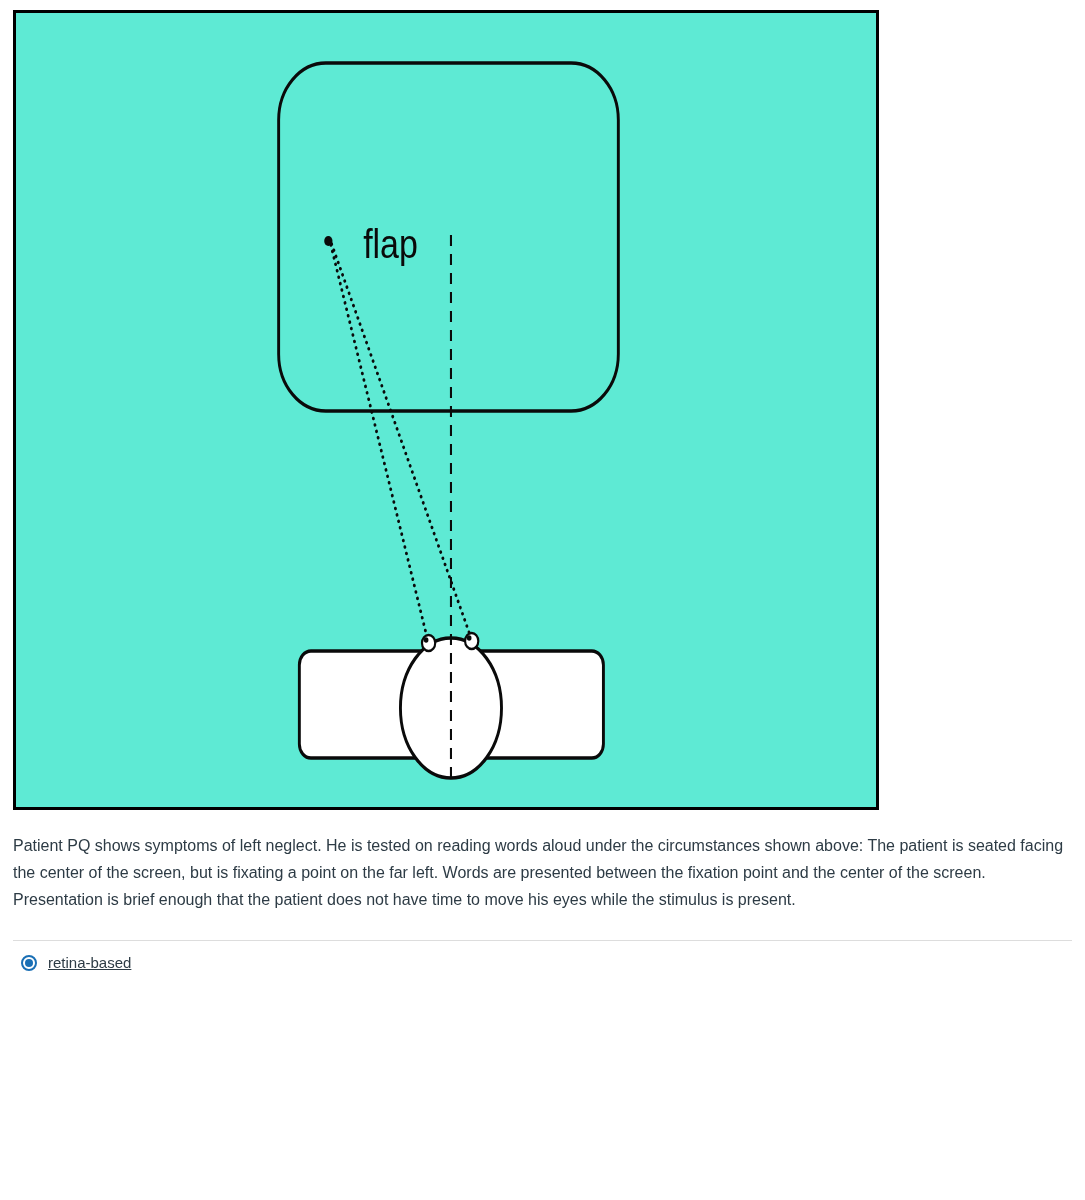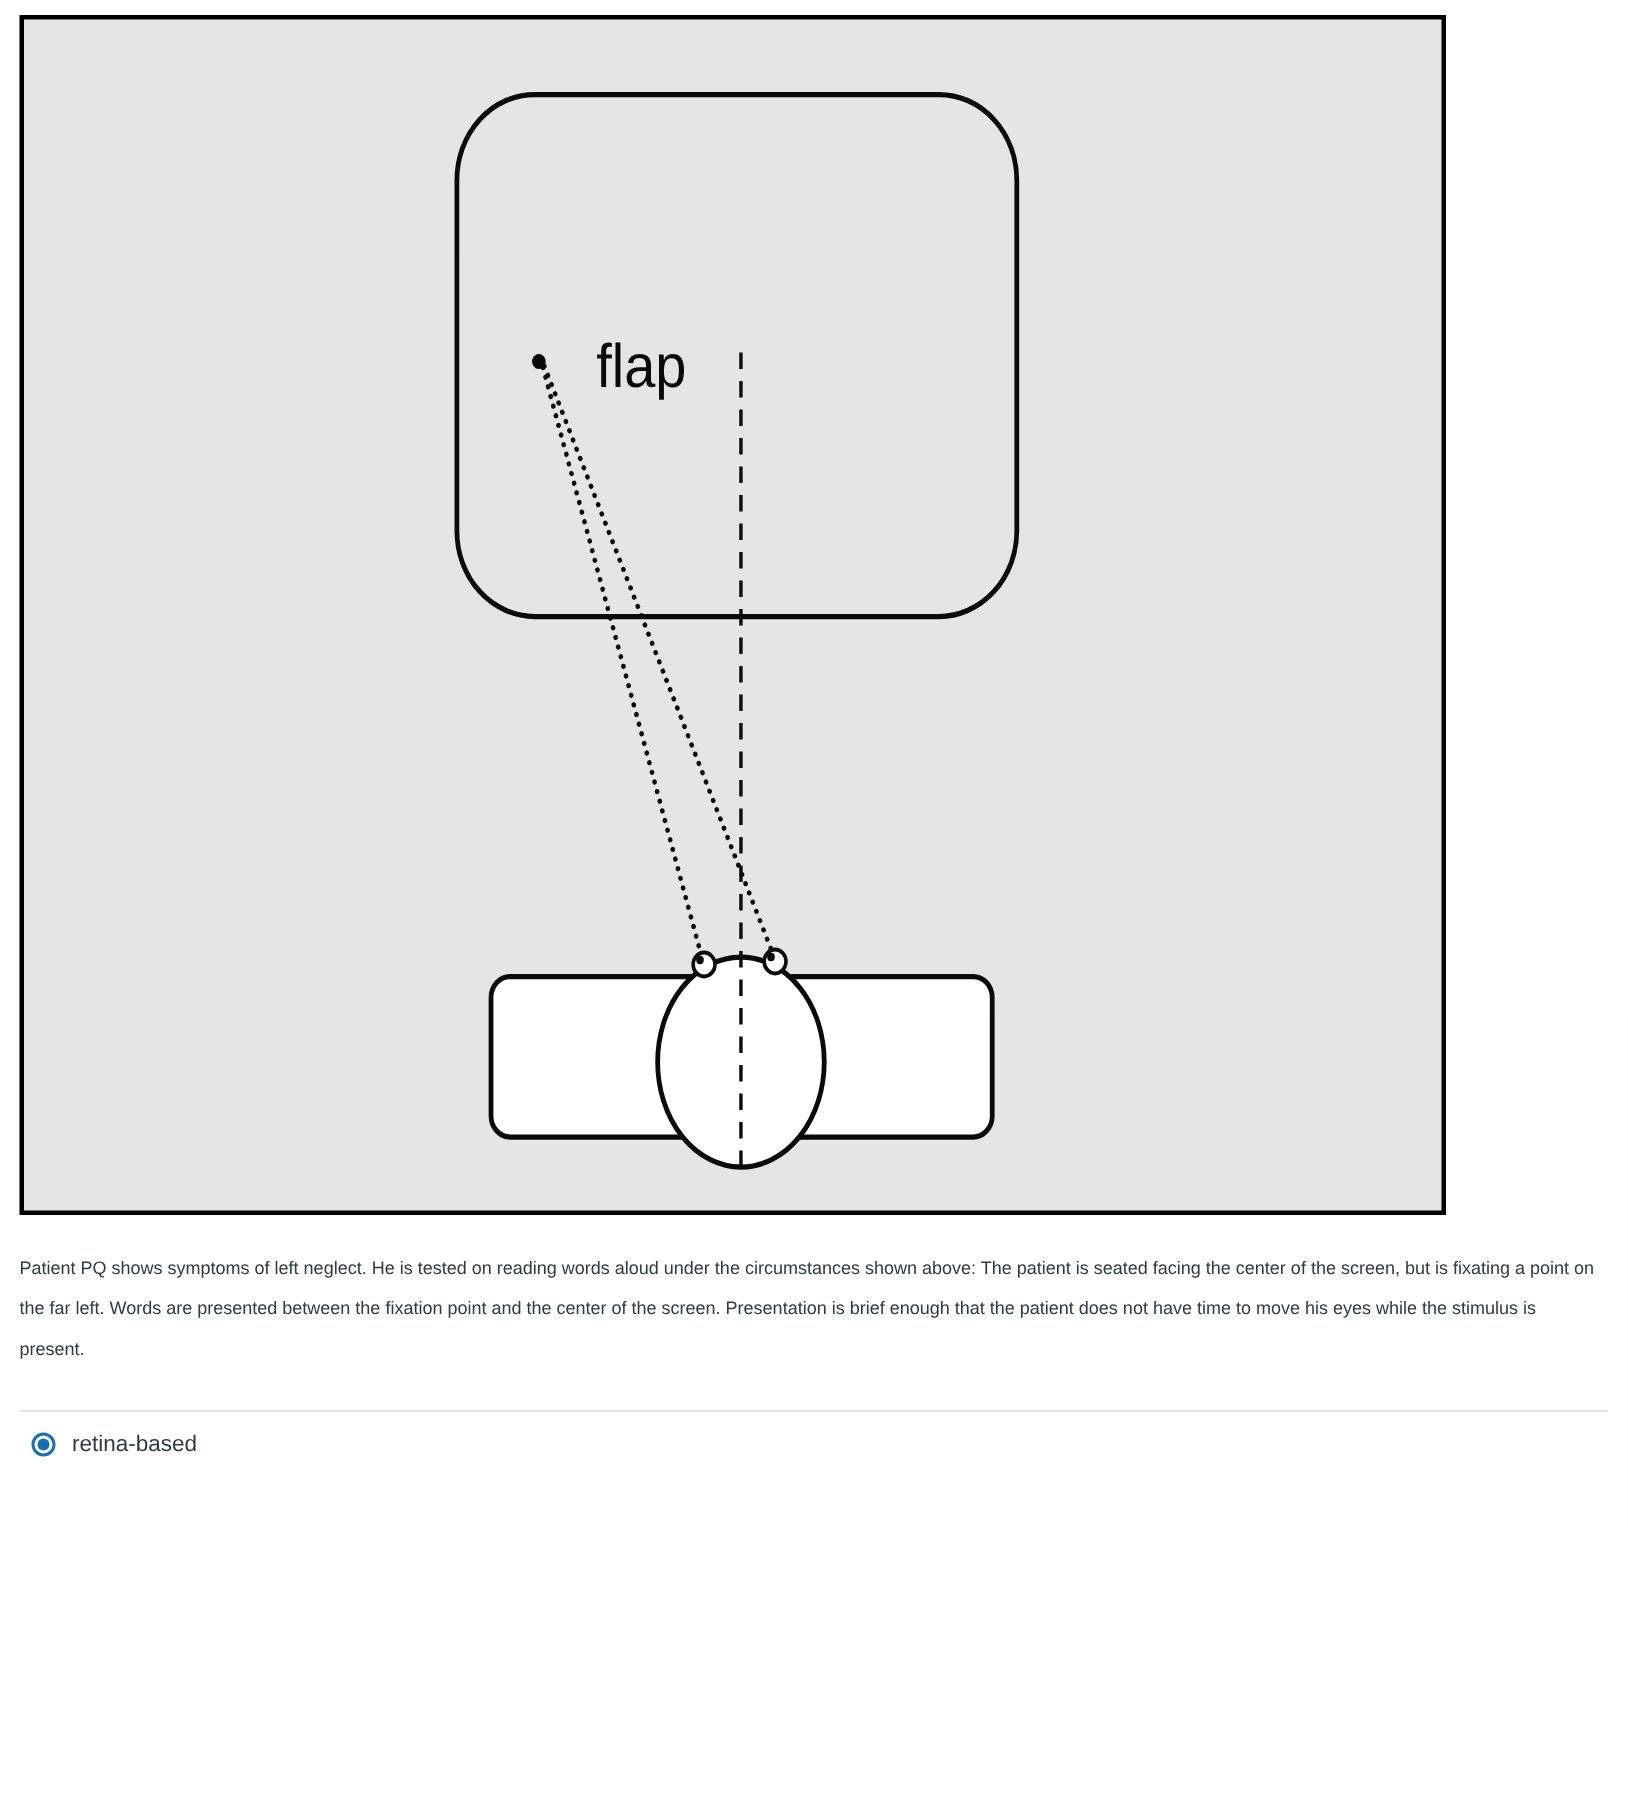--- a/index.html
+++ b/index.html
@@ -13,43 +13,44 @@
     margin: 0; padding: 0;
     background: #ffffff;
     width: 1085px;
     font-family: "Liberation Sans", sans-serif;
     color: var(--text);
   }
   .page { width: 1085px; height: 1200px; overflow: hidden; position: relative; background:#fff; }
 
   .diagram {
     margin: 10px 0 0 13px;
-    width: 951px;
+    width: 866px;
     height: 800px;
     border: 3px solid var(--ink);
-    background: #e5e5e5;
+    background: #5eead4;
   }
   .diagram svg { display: block; width: 100%; height: 100%; }
 
   .question { margin: 22px 13px 0 13px; width: 1052px; }
   .question p {
     margin: 0 0 16px 0;
-    font-size: 12px;
+    font-size: 16px;
     line-height: 27px;
     color: var(--text);
   }
 
   .options { margin: 27px 13px 0 13px; width: 1059px; }
   .option {
     display: flex;
     align-items: center;
     gap: 11px;
     padding: 13px 8px 13px 8px;
     border-top: 1px solid var(--divider);
     cursor: pointer;
+    text-decoration: underline;
   }
   .radio {
     width: 16px; height: 16px;
     border-radius: 50%;
     border: 1.5px solid #6e7a83;
     background: #fff;
     position: relative;
     flex: 0 0 auto;
   }
   .radio.checked { border: 2px solid var(--accent); }

